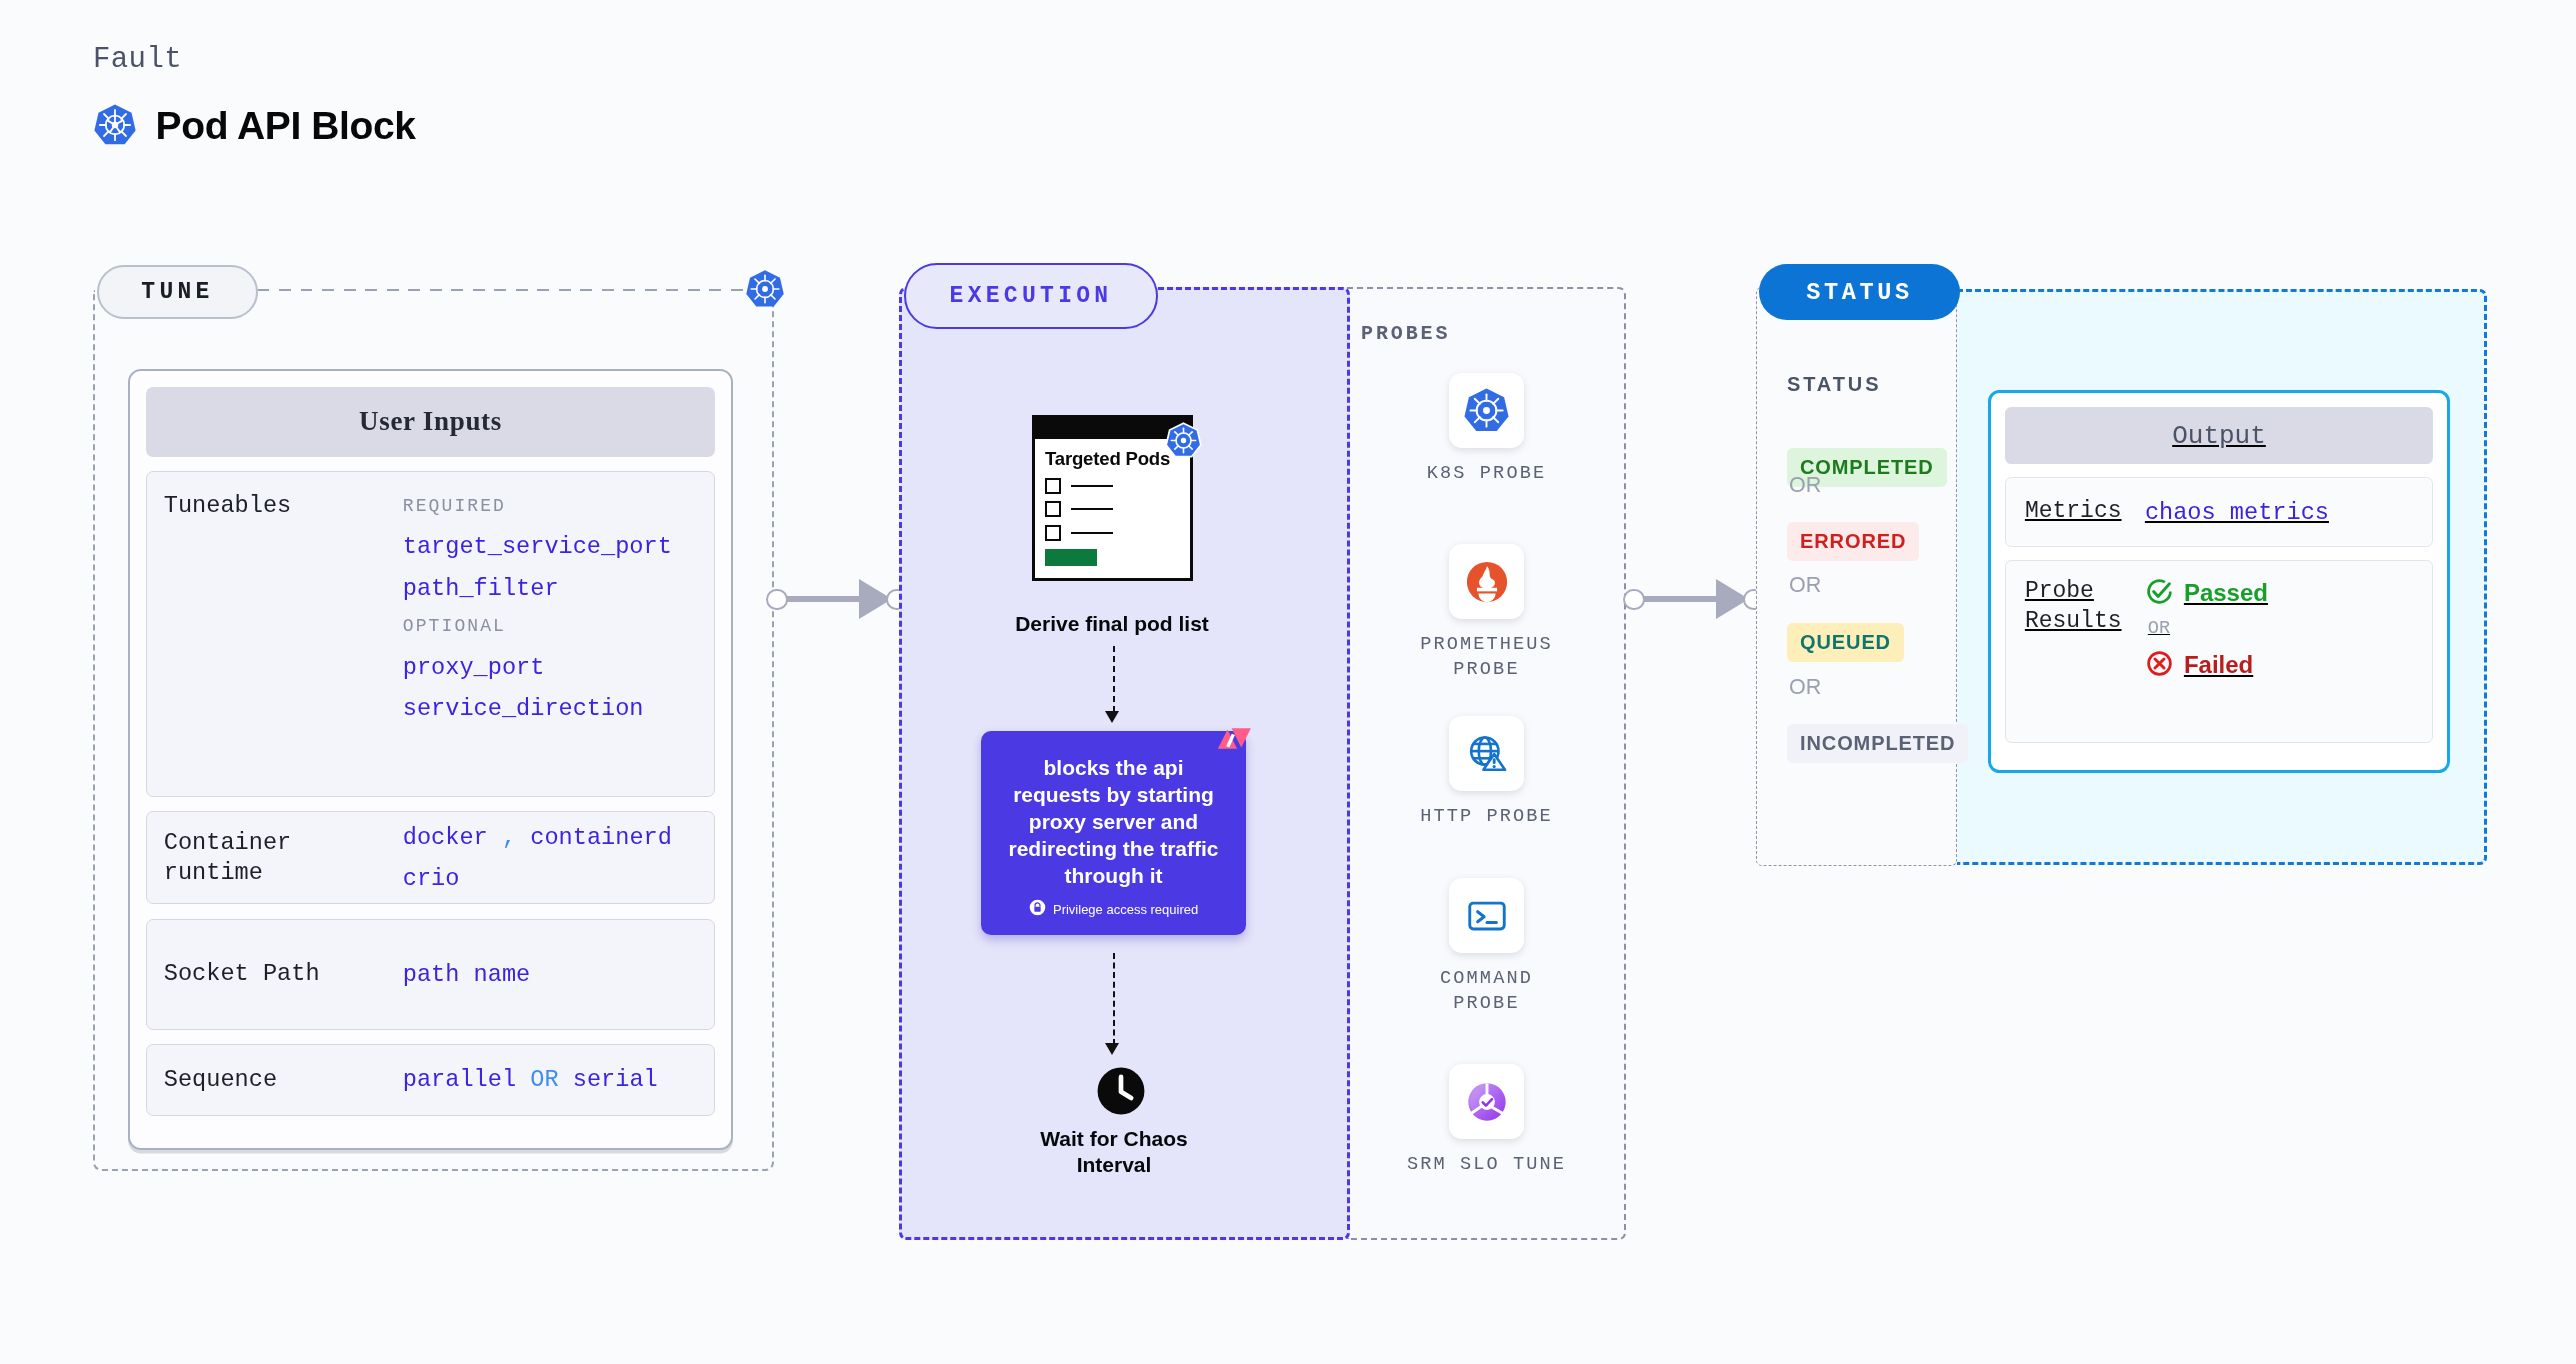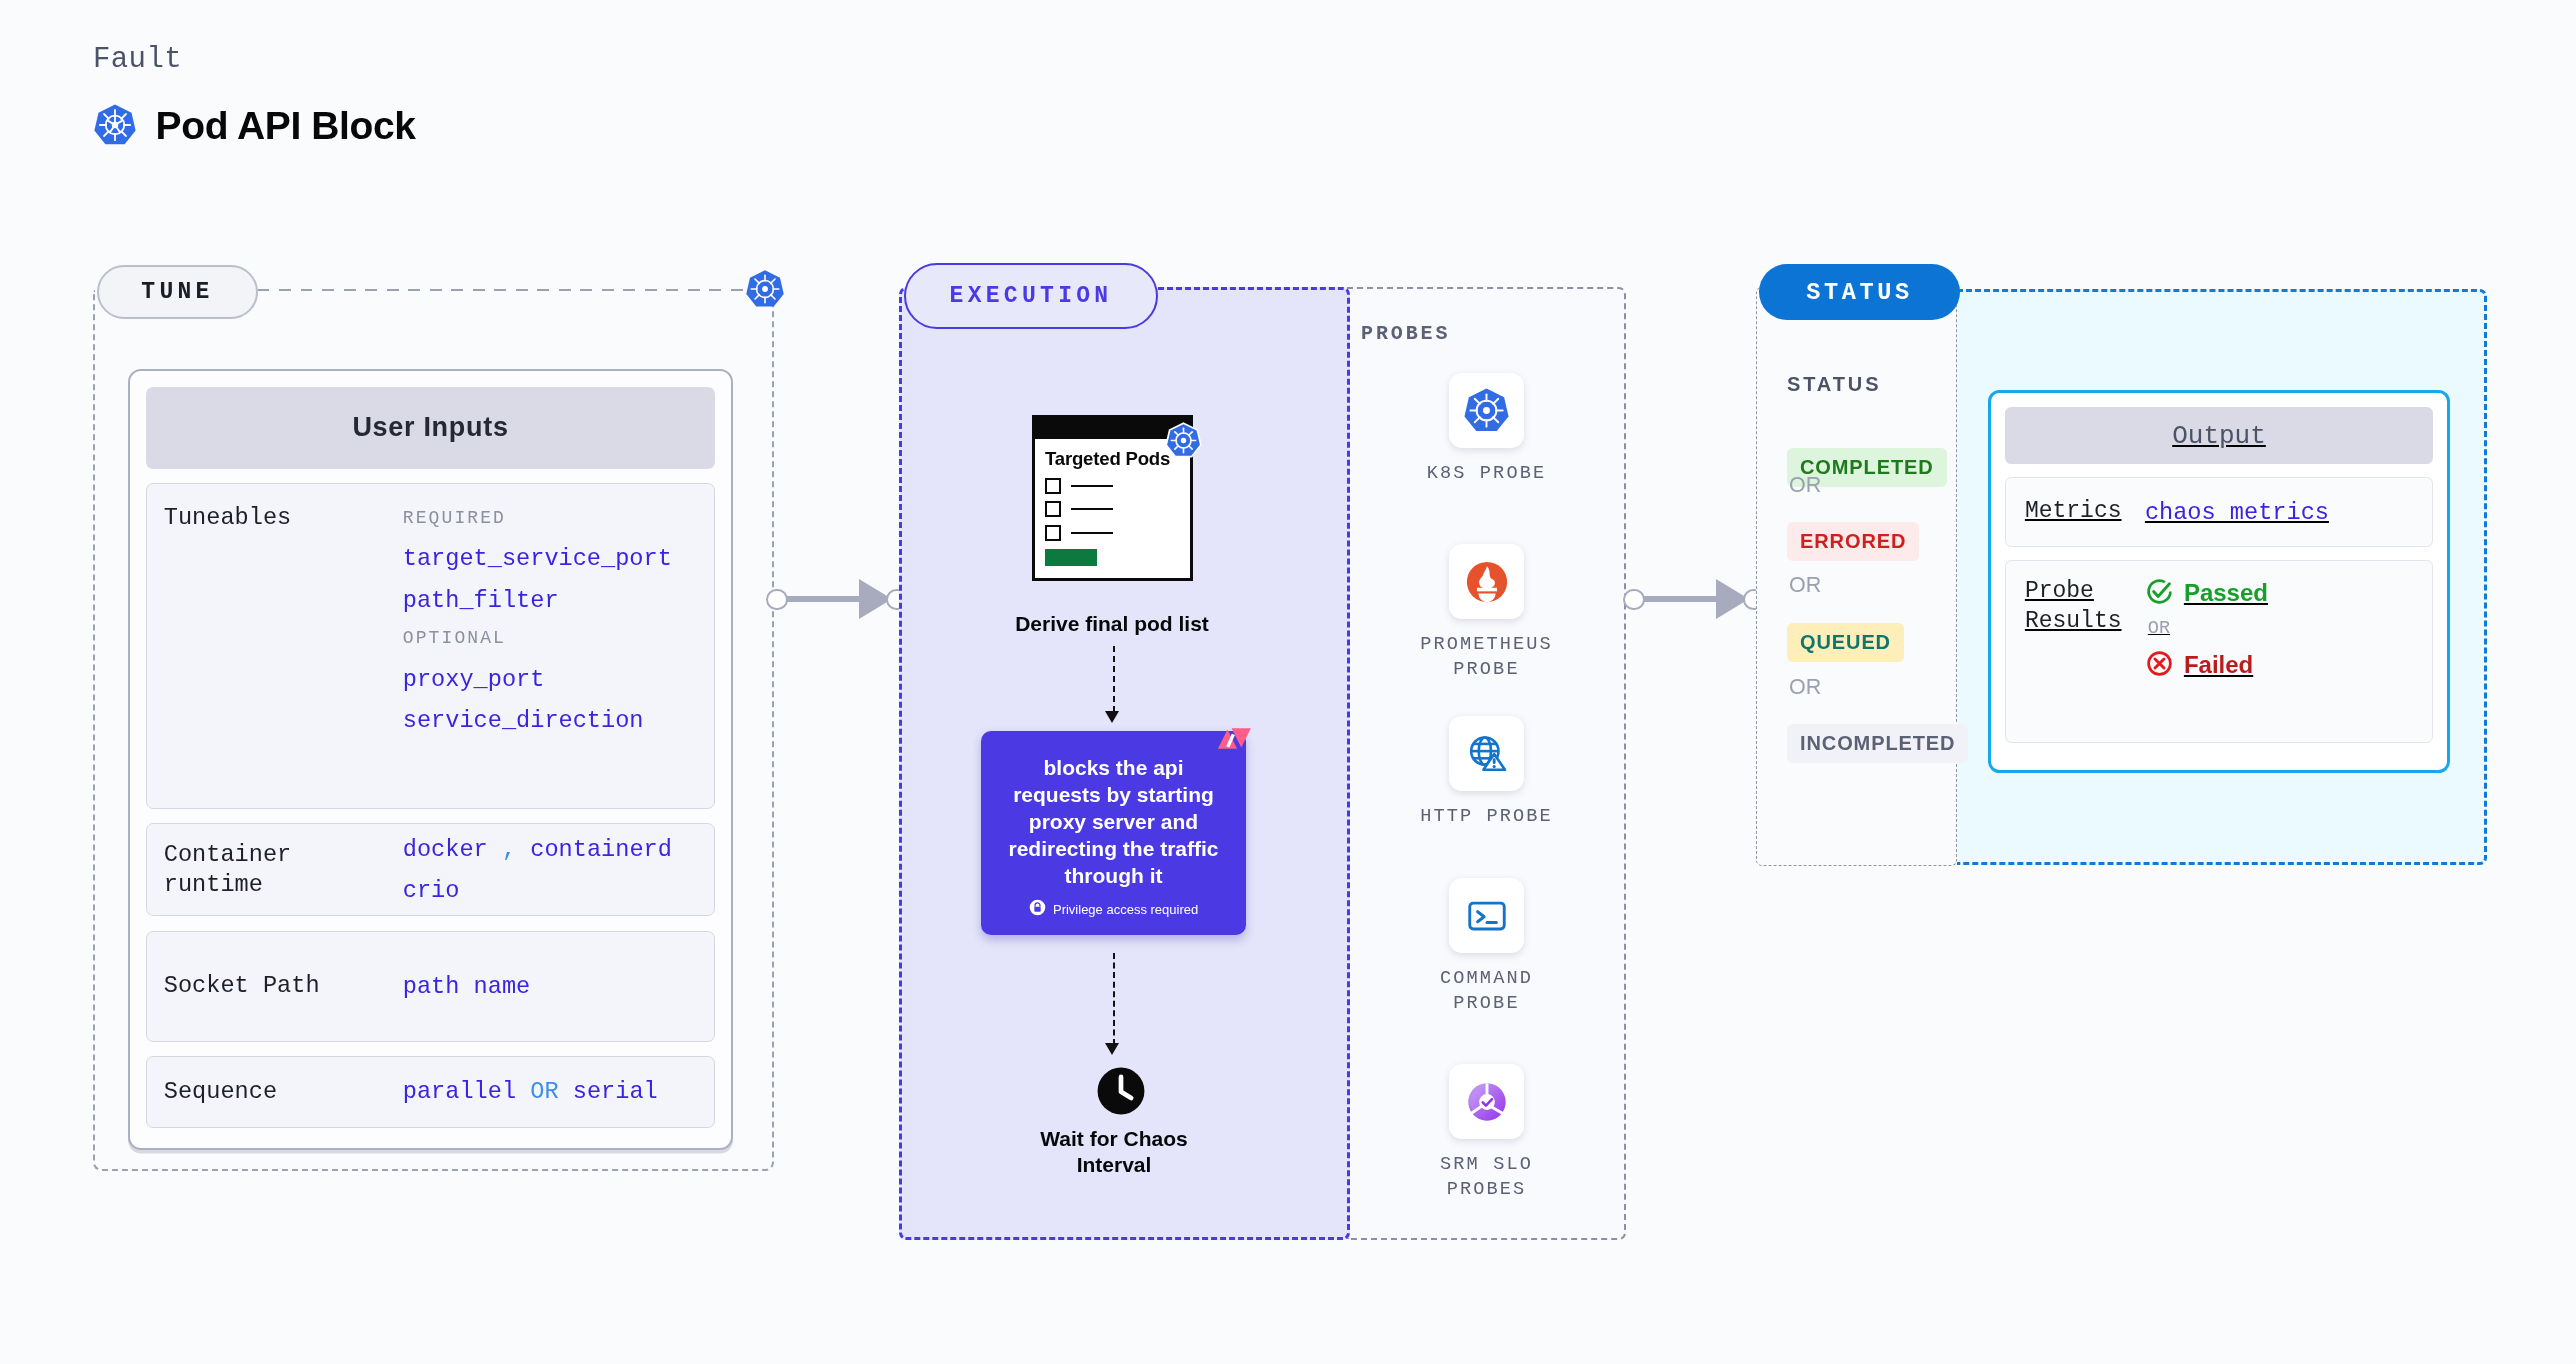--- a/index.html
+++ b/index.html
@@ -41,23 +41,23 @@
   #k8s-badge-tune { position:absolute; left:745px; top:269px; z-index:8; }
 
   
   #ui-card {
     position:absolute; left:128px; top:369px; width:605px; height:781px;
     background:#fdfdff; border:2.1px solid #a9b0bf; border-radius:13px;
     box-shadow:0 3.6px 0 rgba(150,155,170,.35);
     padding:15.8px;
   }
   #ui-header {
-    height:82px; background:#d9dae6; border-radius:7.2px;
+    height:70px; background:#d9dae6; border-radius:7.2px;
     display:flex; align-items:center; justify-content:center;
-    font-family:Liberation Sans, sans-serif; font-size:27px;
+    font-family:Liberation Serif, serif; font-size:27px;
     font-weight:bold; color:#262933; letter-spacing:0.7px;
   }
   .ui-row {
     margin-top:14.3px; background:#f4f5fa; border:1.4px solid #d4d7e2;
     border-radius:7.2px; display:flex; padding:18.6px 17px;gap:31px;
   }
   .row-label {
     font-family:"Liberation Mono", monospace; font-size:23.6px;
     color:#1d2027; width:208px; line-height:1.28; flex:none;
   }
@@ -479,21 +479,21 @@
         </linearGradient>
       </defs>
       <path d="M32 6 a26 26 0 1 1 -0.1 0 Z" fill="url(#slog)"></path>
       <path d="M32 6 L32 30 L12 44 A26 26 0 0 1 32 6 Z" fill="#fff" opacity="0.08"></path>
       <line x1="32" y1="6" x2="32" y2="28" stroke="#fff" stroke-width="4"></line>
       <path d="M10 48 L30 34 L54 48" fill="none" stroke="#fff" stroke-width="4"></path>
       <circle cx="32" cy="32" r="11" fill="#fff"></circle>
       <path d="M26 32.5 l4.5 4.5 L39 28" fill="none" stroke="#9333ea" stroke-width="3.6" stroke-linecap="round" stroke-linejoin="round"></path>
     </svg>
   </div>
-  <div class="probe-nm">SRM SLO PROBES</div>
+  <div class="probe-nm">SRM SLO TUNE</div>
 </div>
 
 <div class="conn" style="left:1623px; top:577px; width:143px;">
   <div class="conn-line" style="left:10px; width:95px;"></div>
   <div class="conn-head" style="left:93px;"></div>
   <div class="conn-dot" style="left:0px;"></div>
   <div class="conn-dot" style="left:120px;"></div>
 </div>
 
 <div id="result-outer"></div>

